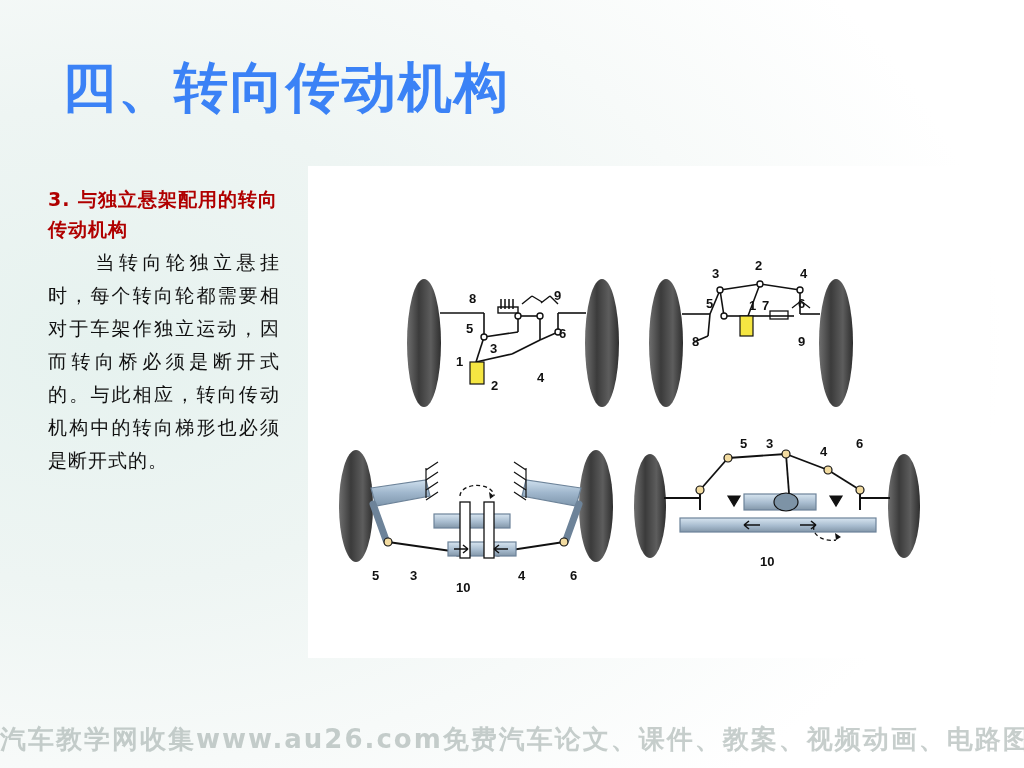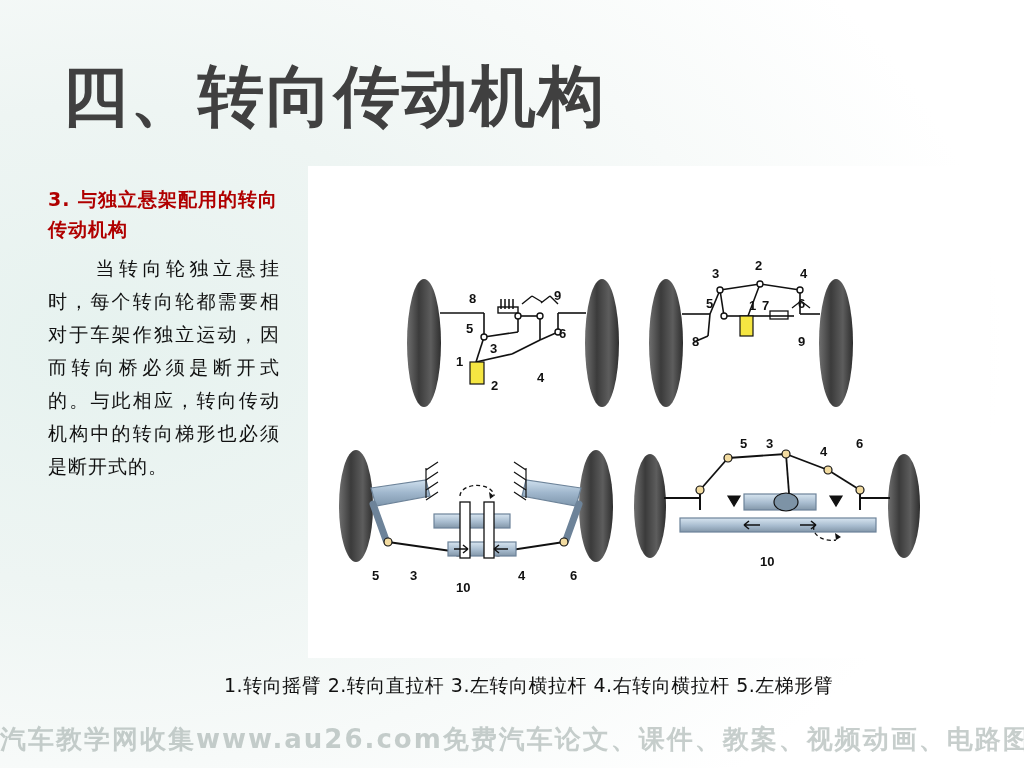--- a/index.html
+++ b/index.html
@@ -9,35 +9,35 @@
     background:
       radial-gradient(ellipse 900px 600px at 10% 45%, #e6f2ef 0%, #eef5f3 40%, #f7faf9 70%, #ffffff 100%),
       linear-gradient(135deg,#dfeeea 0%, #f2f8f6 35%, #ffffff 70%, #ffffff 100%);
     position:relative;
   }
   .slide{position:absolute;inset:0;}
 
   
   .title{
     position:absolute;left:62px;top:52px;
-    font-size:66px;font-weight:bold;color:#404040;
+    font-size:54px;font-weight:bold;color:#3b82f6;
     letter-spacing:2px;
     font-family:"DejaVu Sans","Liberation Sans",sans-serif;
   }
 
   
   .left-col{
     position:absolute;left:48px;top:184px;width:232px;
   }
   .heading{
     color:#b00000;font-weight:bold;font-size:19px;line-height:30px;
     letter-spacing:1px;
   }
   .body-text{
-    margin-top:8px;
+    margin-top:2px;
     color:#111;font-size:19px;line-height:33px;letter-spacing:1px;
     text-align:justify;
   }
   .indent{display:inline-block;width:44px;}
 
   
   .figure{
     position:absolute;left:308px;top:166px;width:682px;height:492px;
     background:#ffffff;
   }
@@ -242,18 +242,17 @@
         <text class="num" x="432" y="282">5</text>
         <text class="num" x="458" y="282">3</text>
         <text class="num" x="512" y="290">4</text>
         <text class="num" x="548" y="282">6</text>
         <text class="num" x="452" y="400">10</text>
       </g>
     </svg>
   </div>
 
   <div class="caption">
-    <div>1.转向摇臂 2.转向直拉杆 3.左转向横拉杆 4.右转向横拉杆 5.左梯形臂</div>
   </div>
 
   <div class="watermark">汽车教学网收集www.au26.com免费汽车论文、课件、教案、视频动画、电路图下载等</div>
 
 </div>
 
 </body></html>

